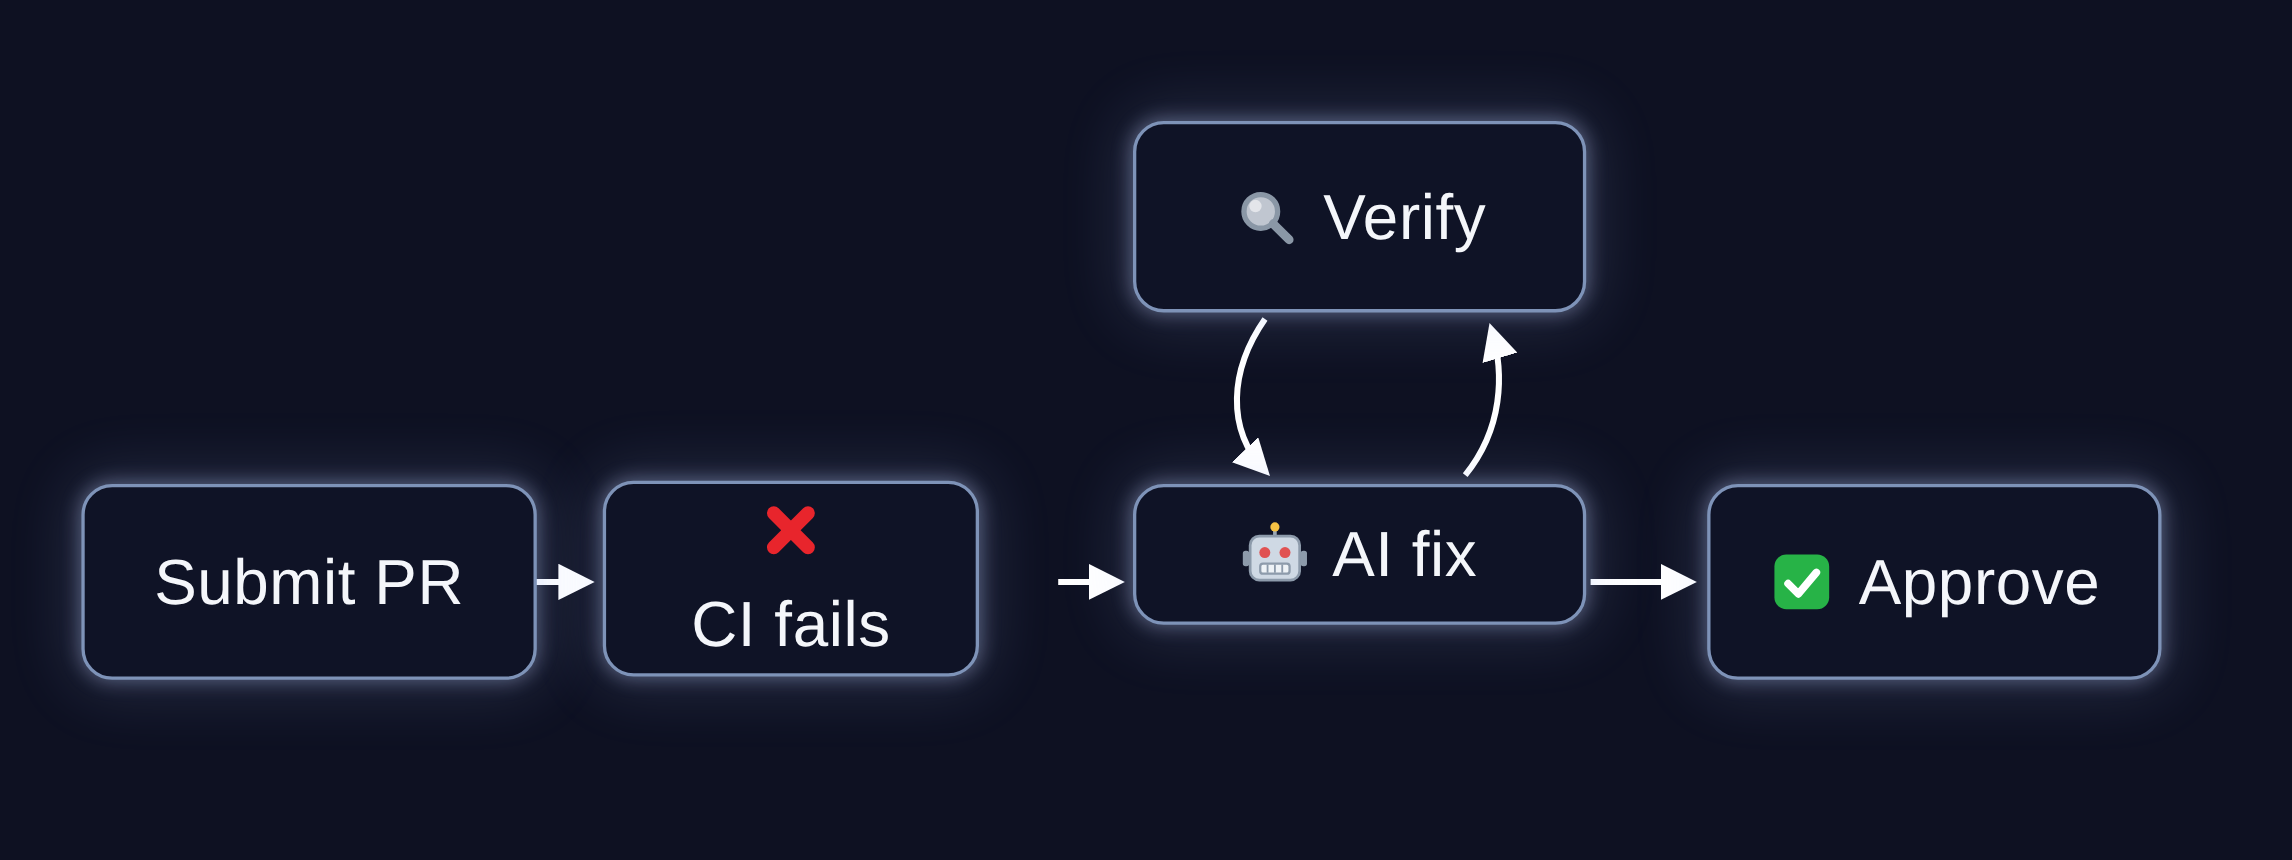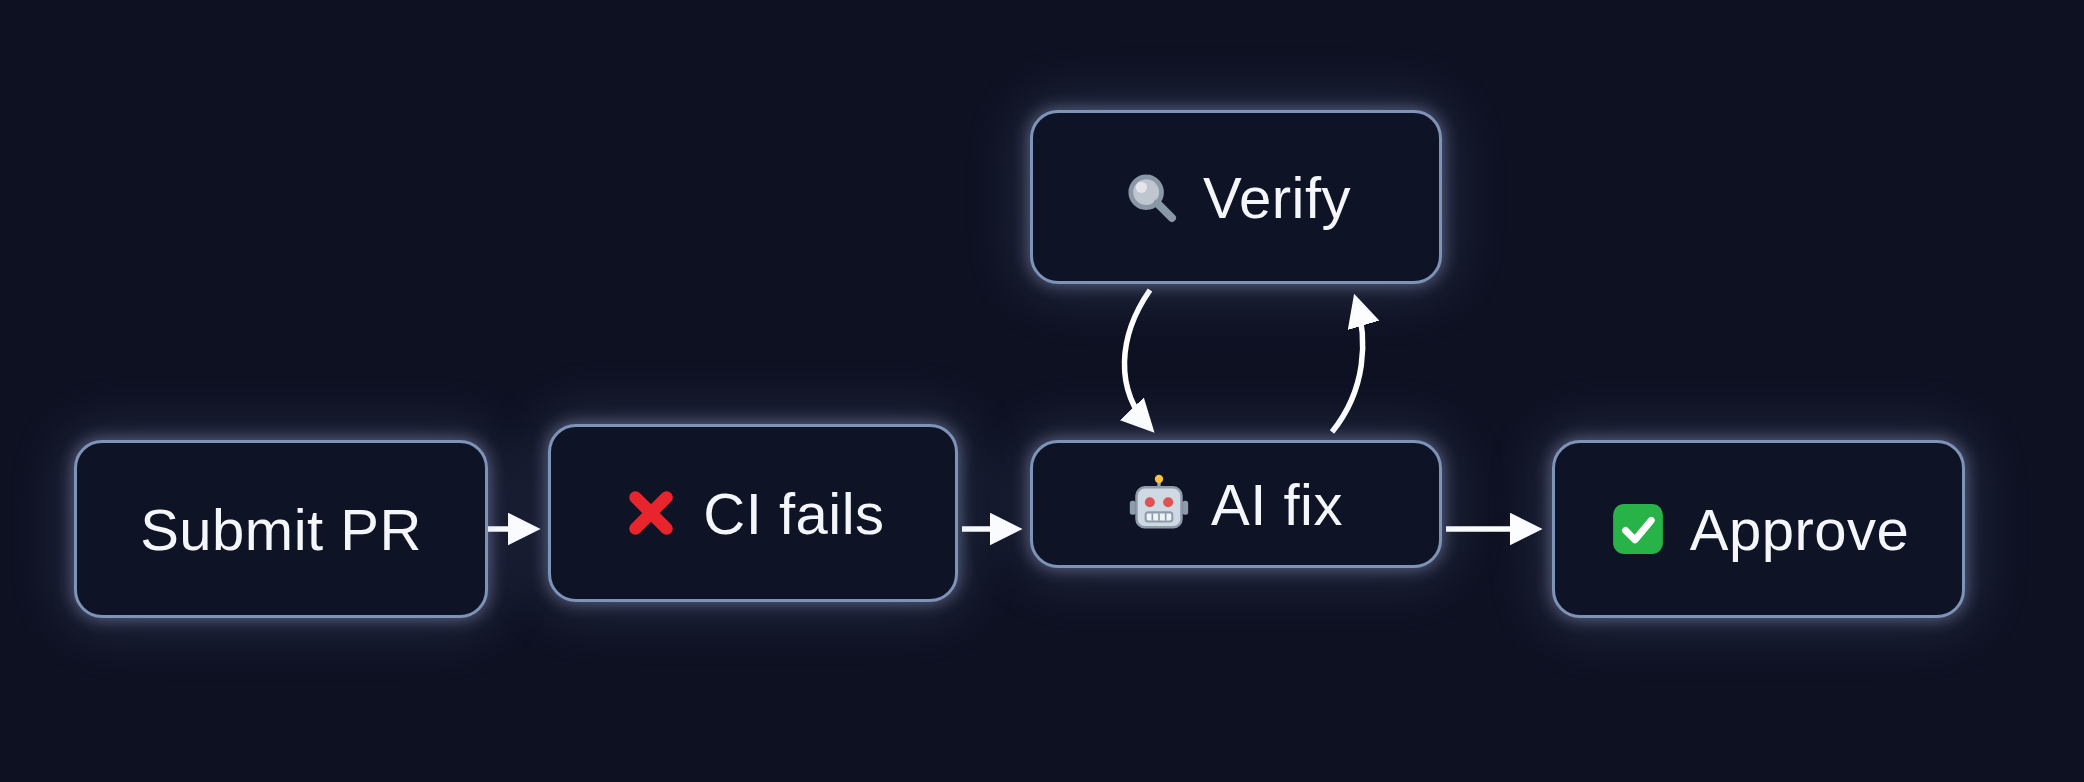--- a/index.html
+++ b/index.html
@@ -40,21 +40,21 @@
     align-items: center;
     justify-content: center;
     width: 60px;
     height: 60px;
     flex: 0 0 auto;
   }
   .node .icon svg { display: block; }
 
   
   #node-submit-pr { left: 64px;   top: 440px; width: 414px; height: 178px; margin-left: 10px; }
-  #node-ci-fails  { left: 548px;  top: 424px; width: 410px; height: 178px; }
+  #node-ci-fails  { left: 548px;  top: 437px; width: 342px; height: 178px; flex-direction: column; }
   #node-ai-fix    { left: 1030px; top: 440px; width: 412px; height: 128px; }
   #node-approve   { left: 1552px; top: 440px; width: 413px; height: 178px; }
   #node-verify    { left: 1030px; top: 110px; width: 412px; height: 174px; }
 
   .edges {
     position: absolute;
     left: 0; top: 0;
     width: 2084px; height: 782px;
     pointer-events: none;
   }

